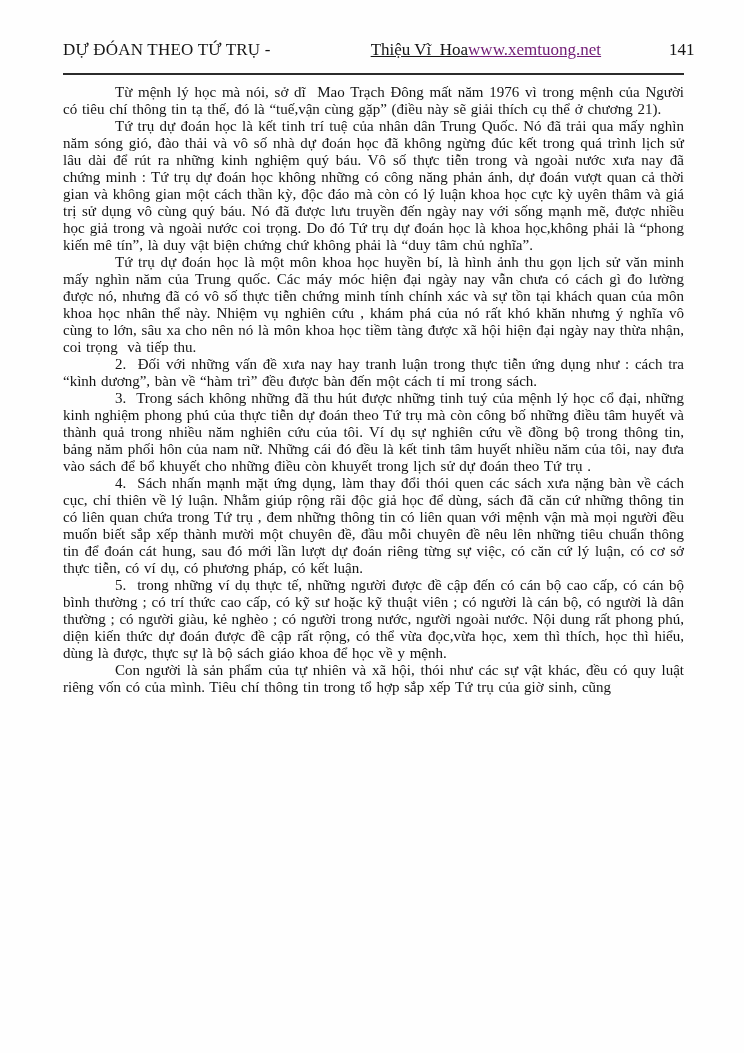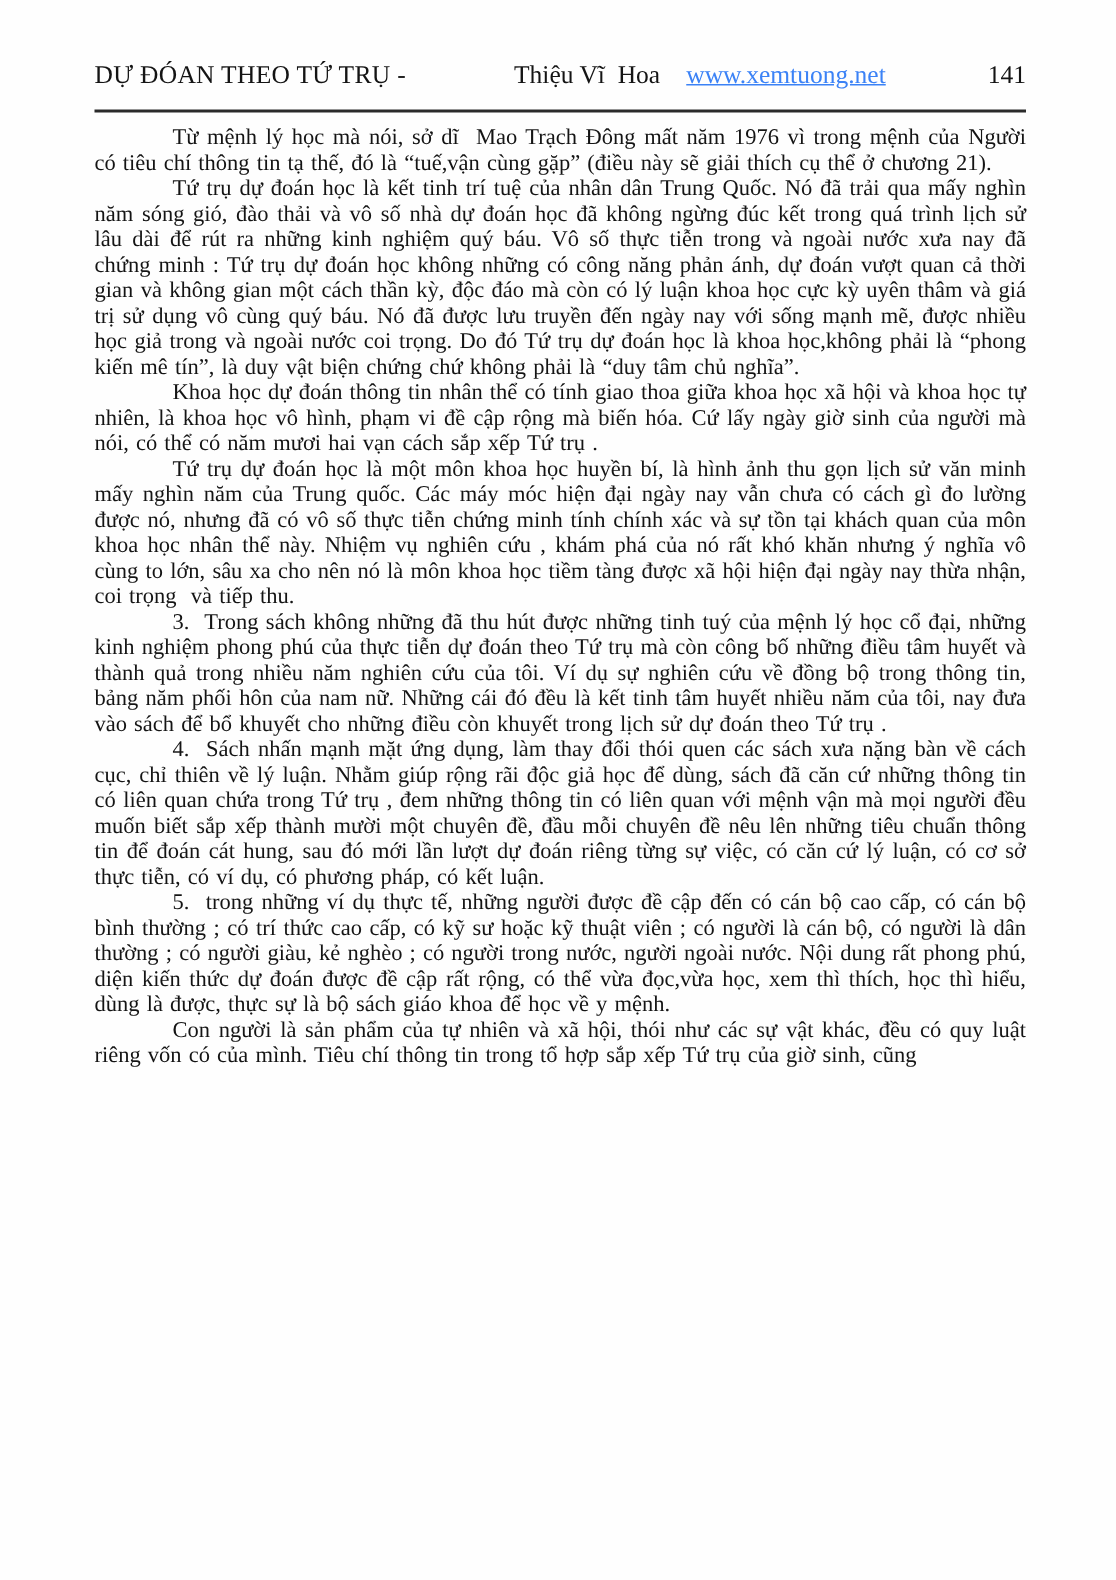--- a/index.html
+++ b/index.html
@@ -21,26 +21,27 @@
   .header {
     display: flex;
     align-items: flex-start;
     font-size: 17px;
     white-space: nowrap;
   }
   .book-title {
     letter-spacing: 0.2px;
   }
   .author {
-    margin-left: 72px;
+    margin-left: 100px;
+    text-decoration: underline;
   }
   .website {
     margin-left: auto;
     text-decoration: underline;
-    color: #3b82f6;
+    color: #701a75;
     cursor: pointer;
   }
   .page-number {
     margin-left: 68px;
   }
   .header-rule {
     border: none;
     border-top: 2px solid #2b2b2b;
     margin: 13px 0 0 0;
   }
@@ -63,20 +64,20 @@
   <div class="header">
     <span class="book-title">DỰ ĐÓAN THEO TỨ TRỤ -</span>
     <span class="author">Thiệu Vĩ&nbsp; Hoa</span>
     <a class="website">www.xemtuong.net</a>
     <span class="page-number">141</span>
   </div>
   <hr class="header-rule">
   <div class="body-text">
     <p>Từ mệnh lý học mà nói, sở dĩ&nbsp; Mao Trạch Đông mất năm 1976 vì trong mệnh của Người có tiêu chí thông tin tạ thế, đó là “tuế,vận cùng gặp” (điều này sẽ giải thích cụ thể ở chương 21).</p>
     <p>Tứ trụ dự đoán học là kết tinh trí tuệ của nhân dân Trung Quốc. Nó đã trải qua mấy nghìn năm sóng gió, đào thải và vô số nhà dự đoán học đã không ngừng đúc kết trong quá trình lịch sử lâu dài để rút ra những kinh nghiệm quý báu. Vô số thực tiễn trong và ngoài nước xưa nay đã chứng minh : Tứ trụ dự đoán học không những có công năng phản ánh, dự đoán vượt quan cả thời gian và không gian một cách thần kỳ, độc đáo mà còn có lý luận khoa học cực kỳ uyên thâm và giá trị sử dụng vô cùng quý báu. Nó đã được lưu truyền đến ngày nay với sống mạnh mẽ, được nhiều học giả trong và ngoài nước coi trọng. Do đó Tứ trụ dự đoán học là khoa học,không phải là “phong kiến mê tín”, là duy vật biện chứng chứ không phải là “duy tâm chủ nghĩa”.</p>
-    <p>Khoa học dự đoán thông tin nhân thể có tính giao thoa giữa khoa học xã hội và khoa học tự nhiên, là khoa học vô hình, phạm vi đề cập rộng mà biến hóa. Cứ lấy ngày giờ sinh của người mà nói, có thể có năm mươi hai vạn cách sắp xếp Tứ trụ .</p>
     <p>Tứ trụ dự đoán học là một môn khoa học huyền bí, là hình ảnh thu gọn lịch sử văn minh mấy nghìn năm của Trung quốc. Các máy móc hiện đại ngày nay vẫn chưa có cách gì đo lường được nó, nhưng đã có vô số thực tiễn chứng minh tính chính xác và sự tồn tại khách quan của môn khoa học nhân thể này. Nhiệm vụ nghiên cứu , khám phá của nó rất khó khăn nhưng ý nghĩa vô cùng to lớn, sâu xa cho nên nó là môn khoa học tiềm tàng được xã hội hiện đại ngày nay thừa nhận, coi trọng&nbsp; và tiếp thu.</p>
+    <p>2.&nbsp;&nbsp;Đối với những vấn đề xưa nay hay tranh luận trong thực tiễn ứng dụng như : cách tra “kình dương”, bàn về “hàm trì” đều được bàn đến một cách tỉ mỉ trong sách.</p>
     <p>3.&nbsp;&nbsp;Trong sách không những đã thu hút được những tinh tuý của mệnh lý học cổ đại, những kinh nghiệm phong phú của thực tiễn dự đoán theo Tứ trụ mà còn công bố những điều tâm huyết và thành quả trong nhiều năm nghiên cứu của tôi. Ví dụ sự nghiên cứu về đồng bộ trong thông tin, bảng năm phối hôn của nam nữ. Những cái đó đều là kết tinh tâm huyết nhiều năm của tôi, nay đưa vào sách để bổ khuyết cho những điều còn khuyết trong lịch sử dự đoán theo Tứ trụ .</p>
     <p>4.&nbsp;&nbsp;Sách nhấn mạnh mặt ứng dụng, làm thay đổi thói quen các sách xưa nặng bàn về cách cục, chỉ thiên về lý luận. Nhằm giúp rộng rãi độc giả học để dùng, sách đã căn cứ những thông tin có liên quan chứa trong Tứ trụ , đem những thông tin có liên quan với mệnh vận mà mọi người đều muốn biết sắp xếp thành mười một chuyên đề, đầu mỗi chuyên đề nêu lên những tiêu chuẩn thông tin để đoán cát hung, sau đó mới lần lượt dự đoán riêng từng sự việc, có căn cứ lý luận, có cơ sở thực tiễn, có ví dụ, có phương pháp, có kết luận.</p>
     <p>5.&nbsp;&nbsp;trong những ví dụ thực tế, những người được đề cập đến có cán bộ cao cấp, có cán bộ bình thường ; có trí thức cao cấp, có kỹ sư hoặc kỹ thuật viên ; có người là cán bộ, có người là dân thường ; có người giàu, kẻ nghèo ; có người trong nước, người ngoài nước. Nội dung rất phong phú, diện kiến thức dự đoán được đề cập rất rộng, có thể vừa đọc,vừa học, xem thì thích, học thì hiểu, dùng là được, thực sự là bộ sách giáo khoa để học về y mệnh.</p>
     <p>Con người là sản phẩm của tự nhiên và xã hội, thói như các sự vật khác, đều có quy luật riêng vốn có của mình. Tiêu chí thông tin trong tổ hợp sắp xếp Tứ trụ của giờ sinh, cũng</p>
   </div>
 </div>
 
 </body></html>

